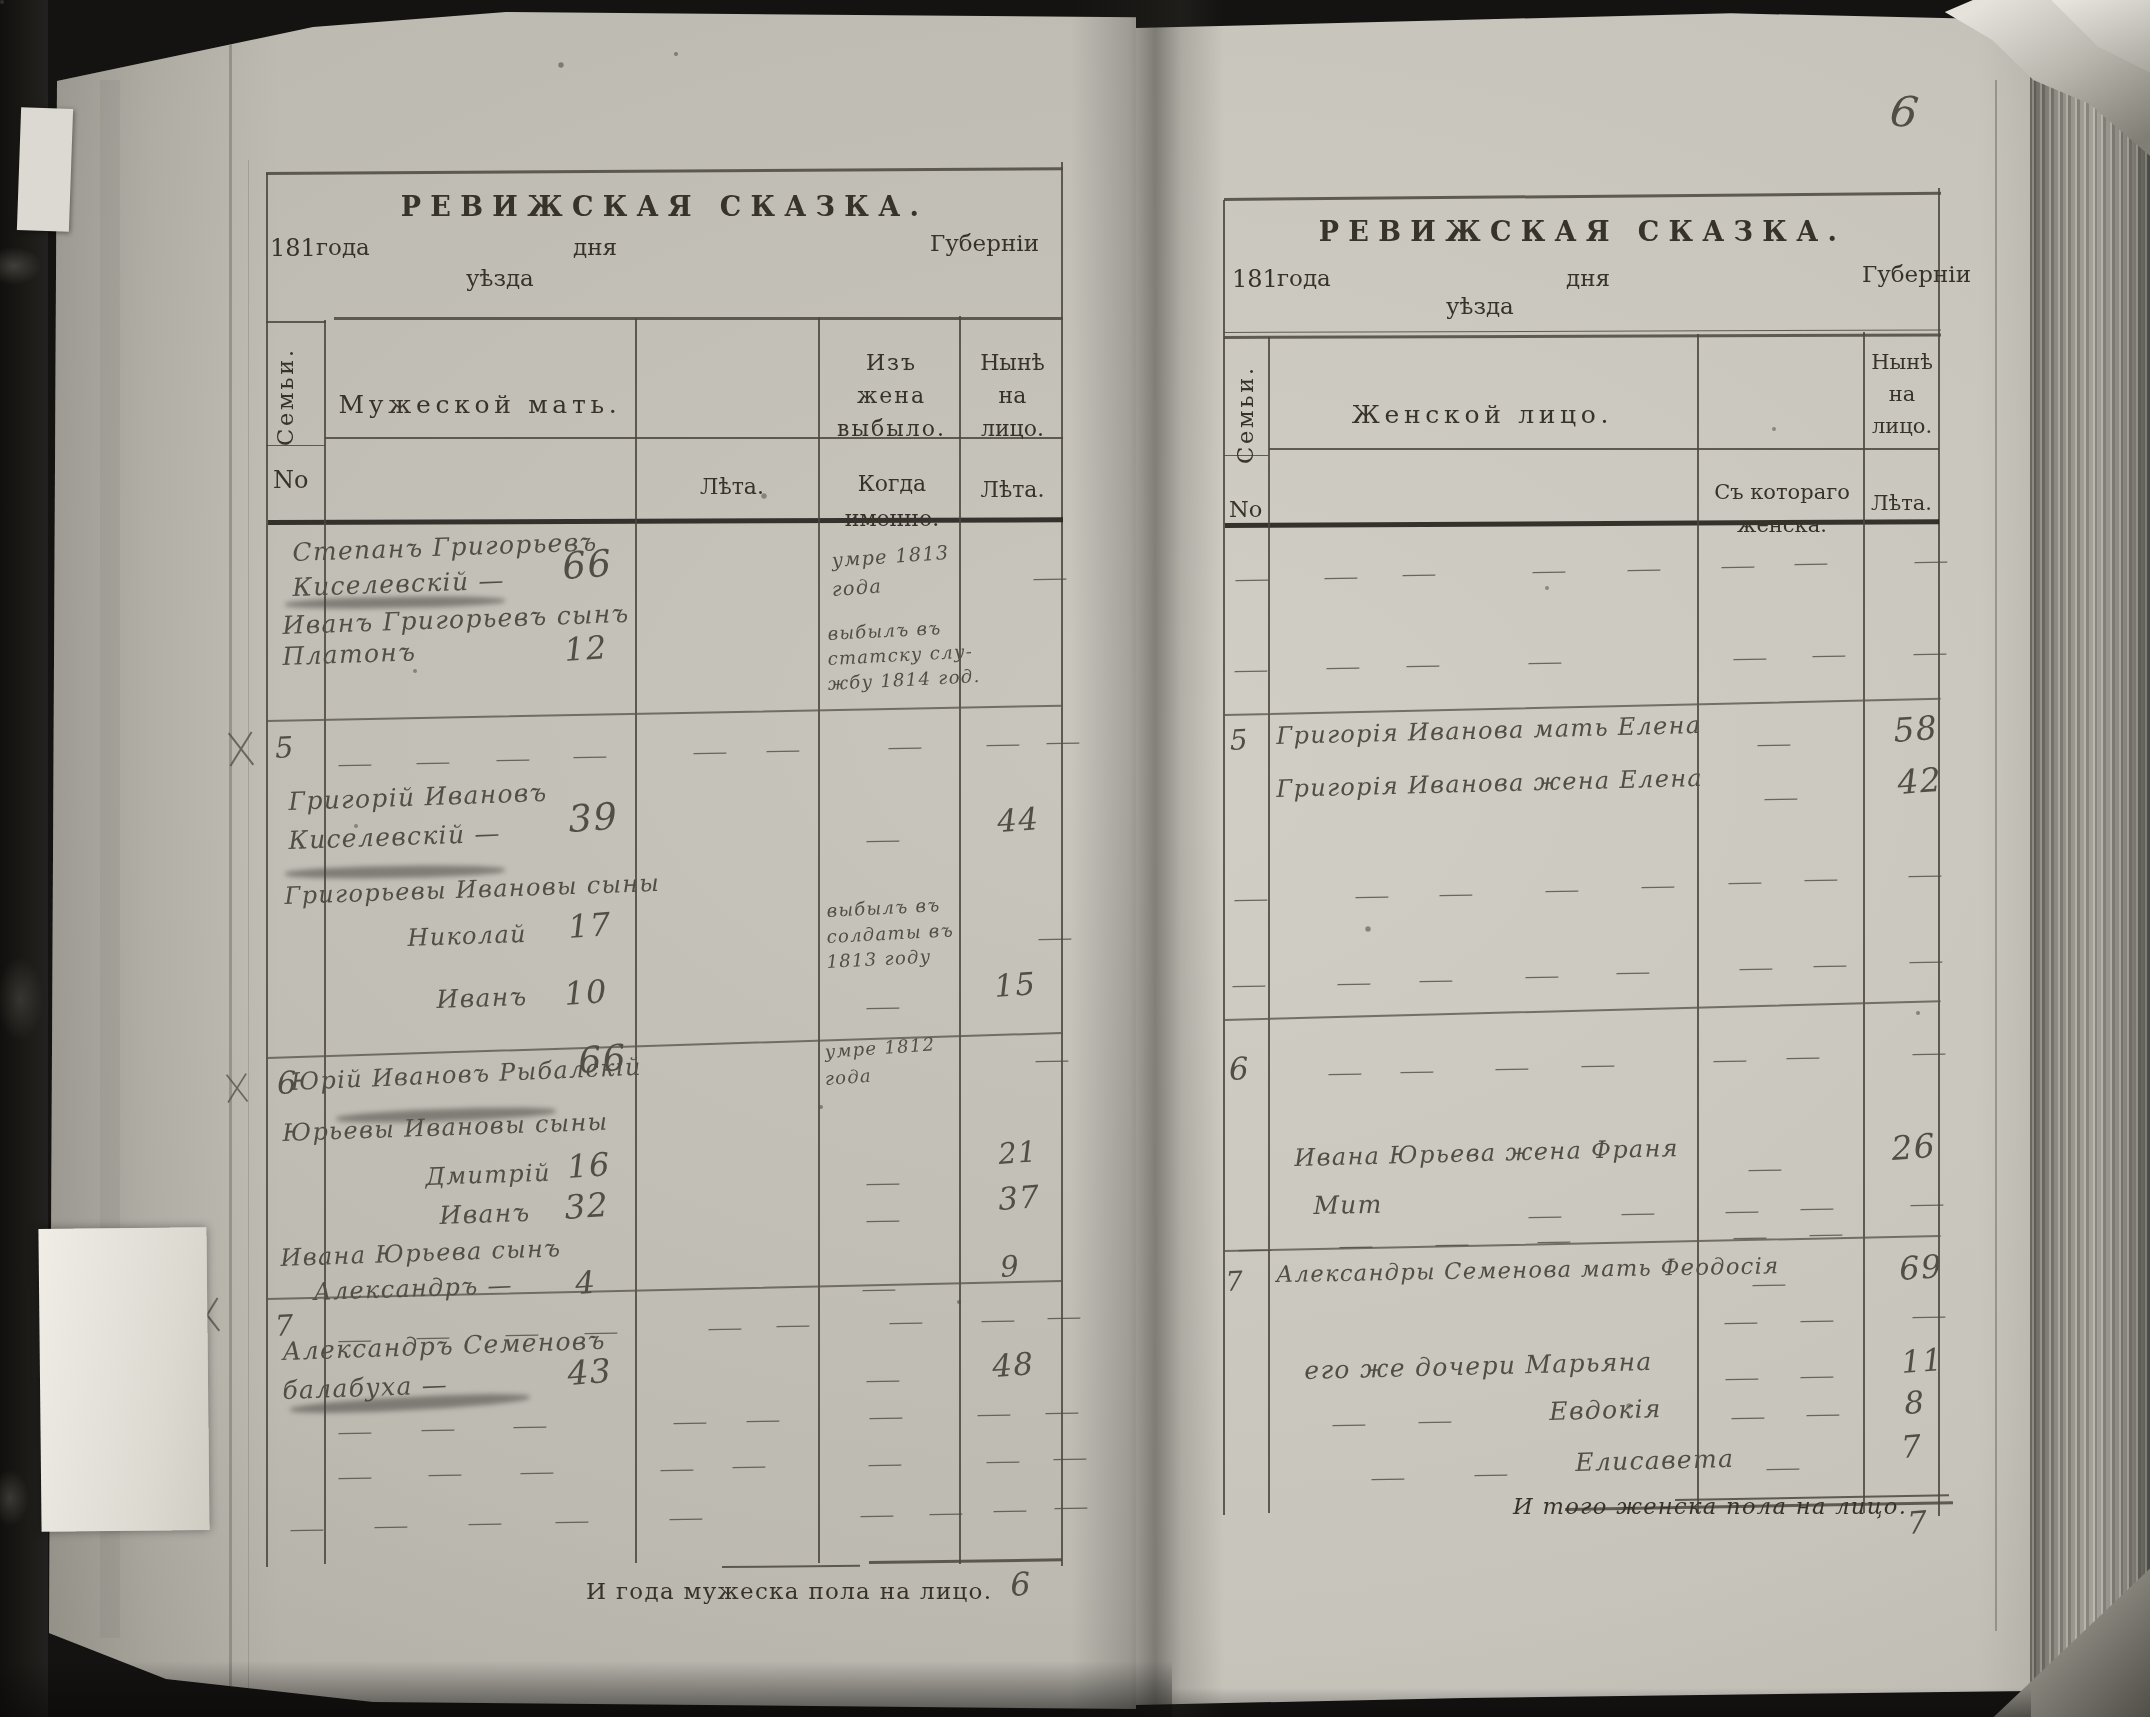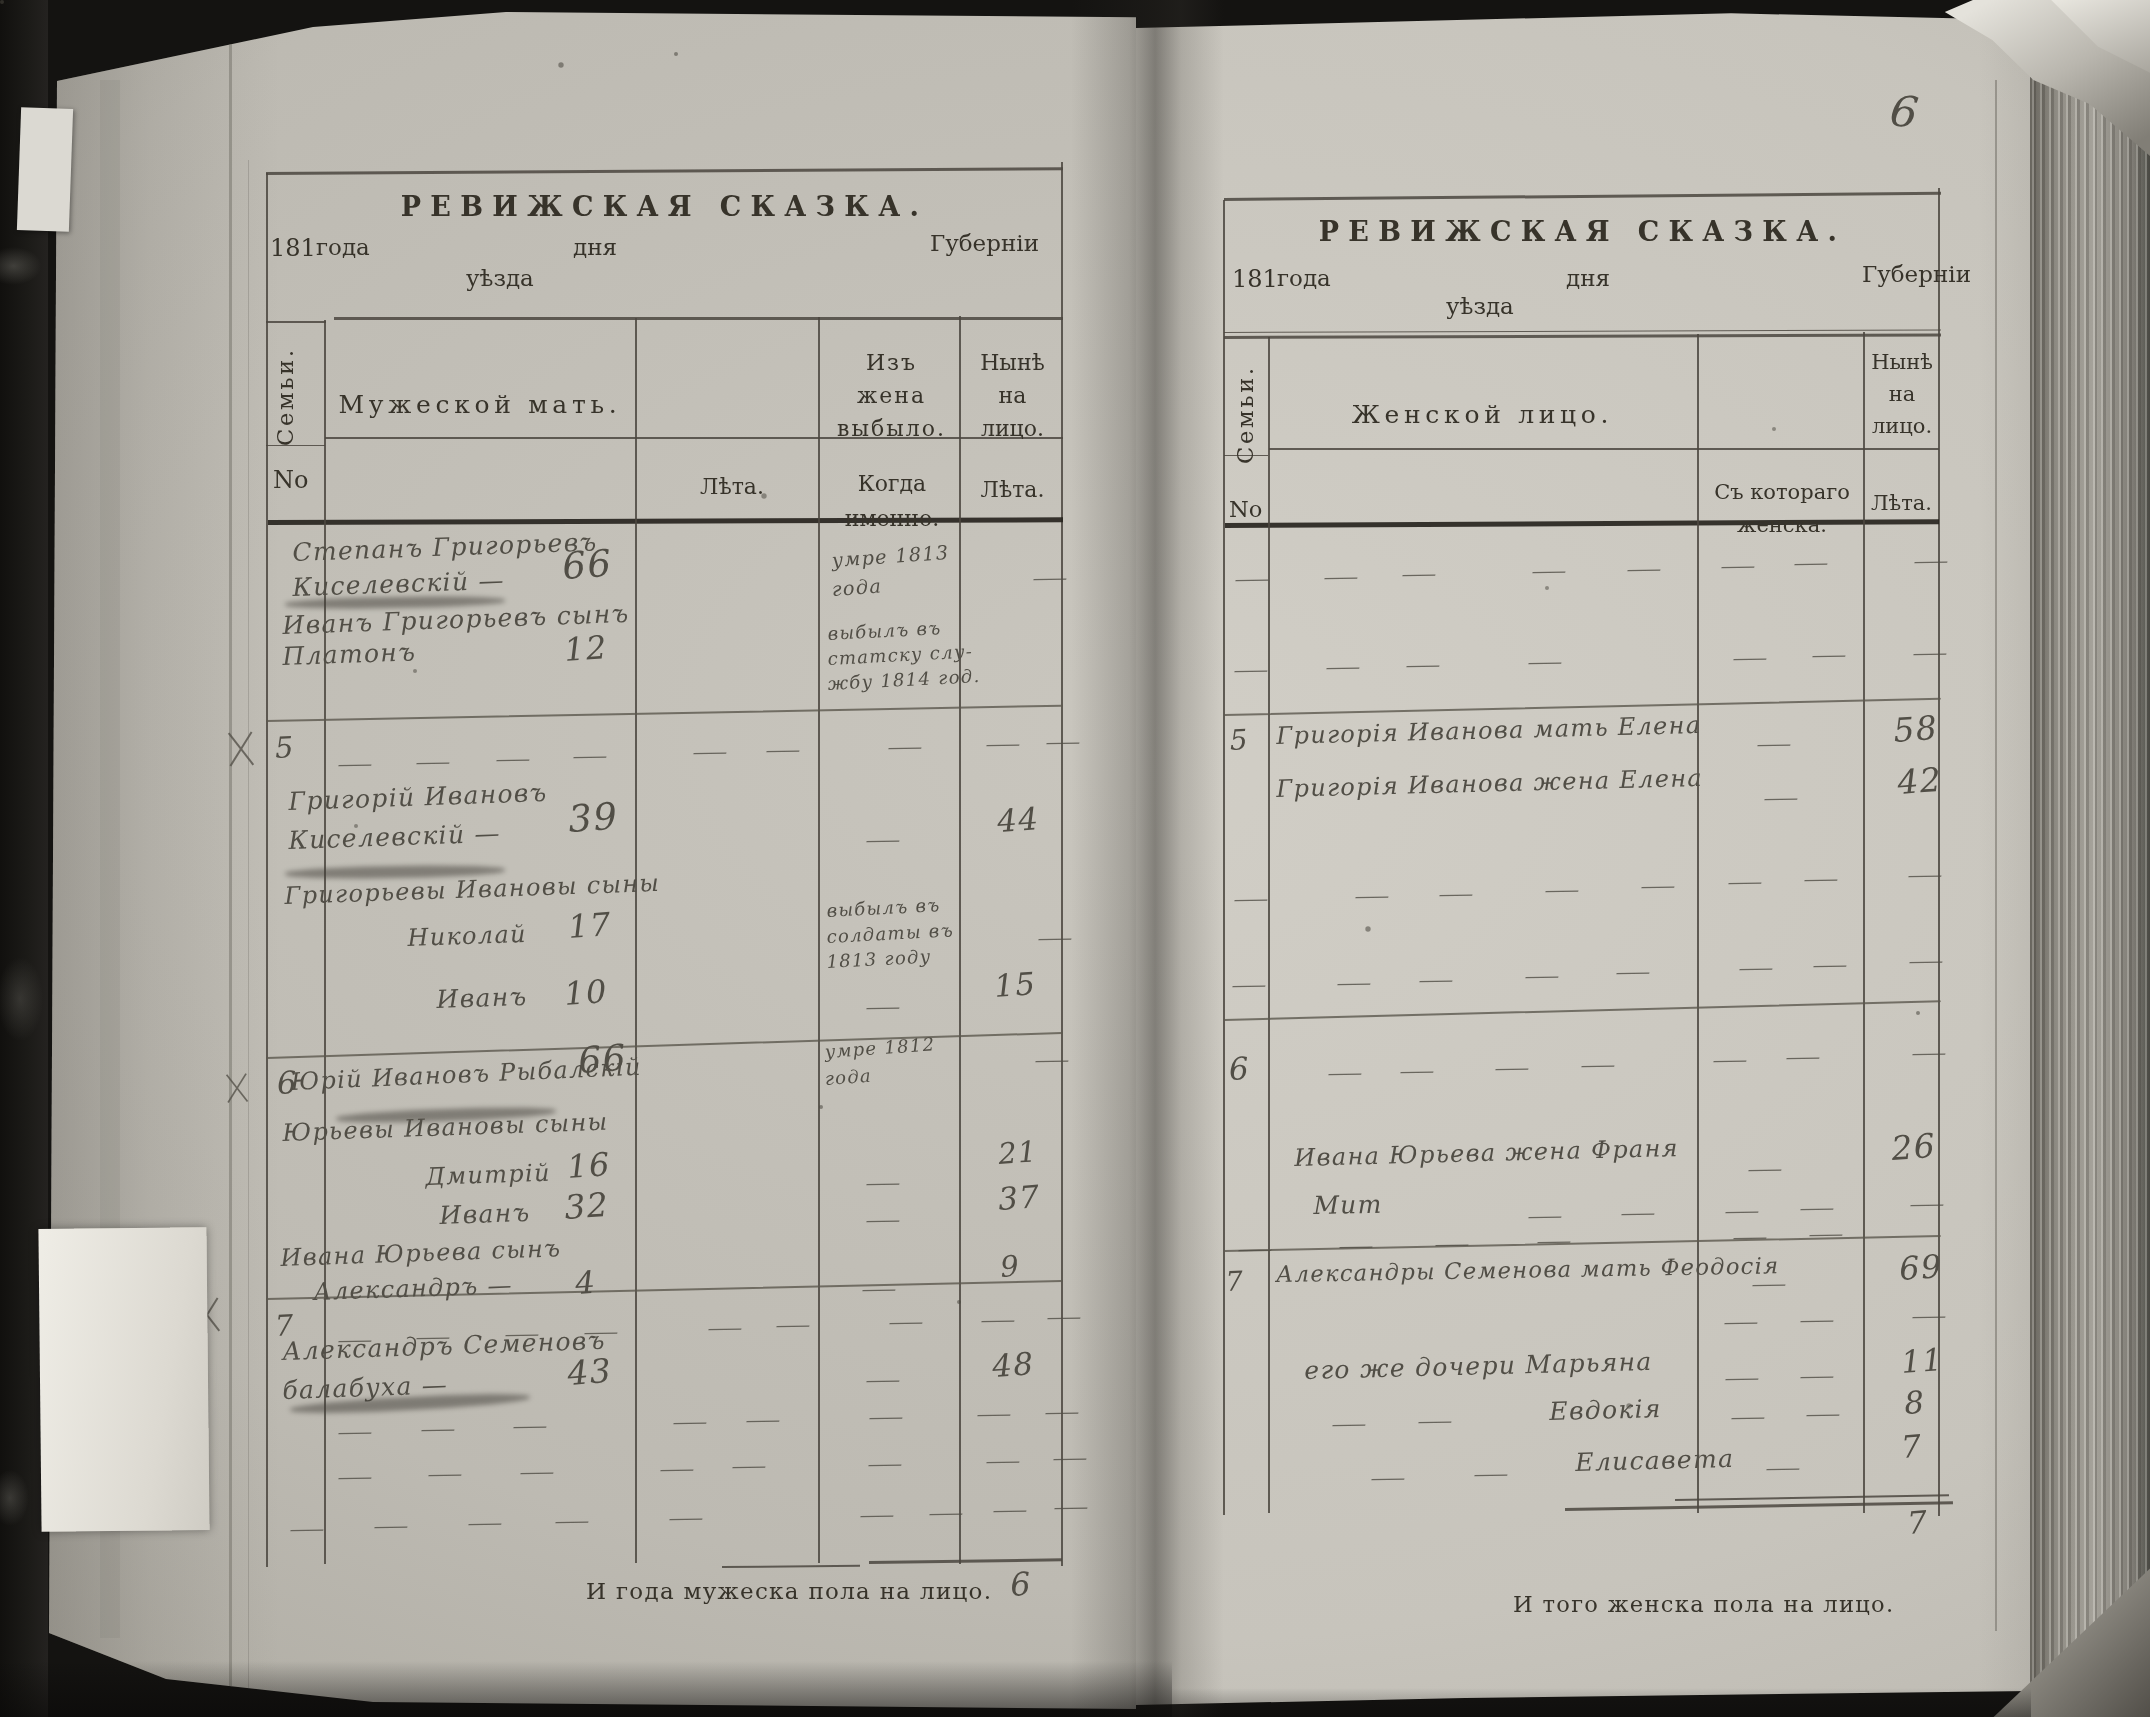--- a/index.html
+++ b/index.html
@@ -353,21 +353,21 @@
         <span class="hand" style="left: 1416px; top: 1409px; font-size: 20px; opacity: 0.8; transform: scaleX(1.8) rotate(-2deg);">—</span>
         <span class="hand" style="left: 1729px; top: 1405px; font-size: 20px; opacity: 0.8; transform: scaleX(1.8) rotate(-2deg);">—</span>
         <span class="hand" style="left: 1804px; top: 1402px; font-size: 20px; opacity: 0.8; transform: scaleX(1.8) rotate(-2deg);">—</span>
         <span class="hand " style="left: 1575px; top: 1448px; font-size: 25px; transform: rotate(-1.5deg);">Елисавета</span>
         <span class="hand " style="left: 1900px; top: 1429px; font-size: 31px; transform: rotate(-4deg);">7</span>
         <span class="hand" style="left: 1369px; top: 1466px; font-size: 20px; opacity: 0.8; transform: scaleX(1.8) rotate(-2deg);">—</span>
         <span class="hand" style="left: 1472px; top: 1462px; font-size: 20px; opacity: 0.8; transform: scaleX(1.8) rotate(-2deg);">—</span>
         <span class="hand" style="left: 1764px; top: 1456px; font-size: 20px; opacity: 0.8; transform: scaleX(1.8) rotate(-2deg);">—</span>
       </div>
 
-    <div class="printed" style="left:1513px;top:1591px;font-size:22.6px;letter-spacing:1.3px;">И того женска пола на лицо.</div>
+    <div class="printed" style="left:1513px;top:1493px;font-size:22.6px;letter-spacing:1.3px;font-style:italic;">И того женска пола на лицо.</div>
     <div class="hand" style="left:1906px;top:1505px;font-size:31px;transform:rotate(-4deg);">7</div>
 
     <div class="hand" style="left:1894px;top:85px;font-size:43px;transform:rotate(8deg);">6</div>
   </div>
 
   <div class="gutter"></div>
   <div class="tape1"></div>
   <div class="tape2"></div>
   <div class="torn-tr"></div>
   <div class="torn-tr2"></div>

